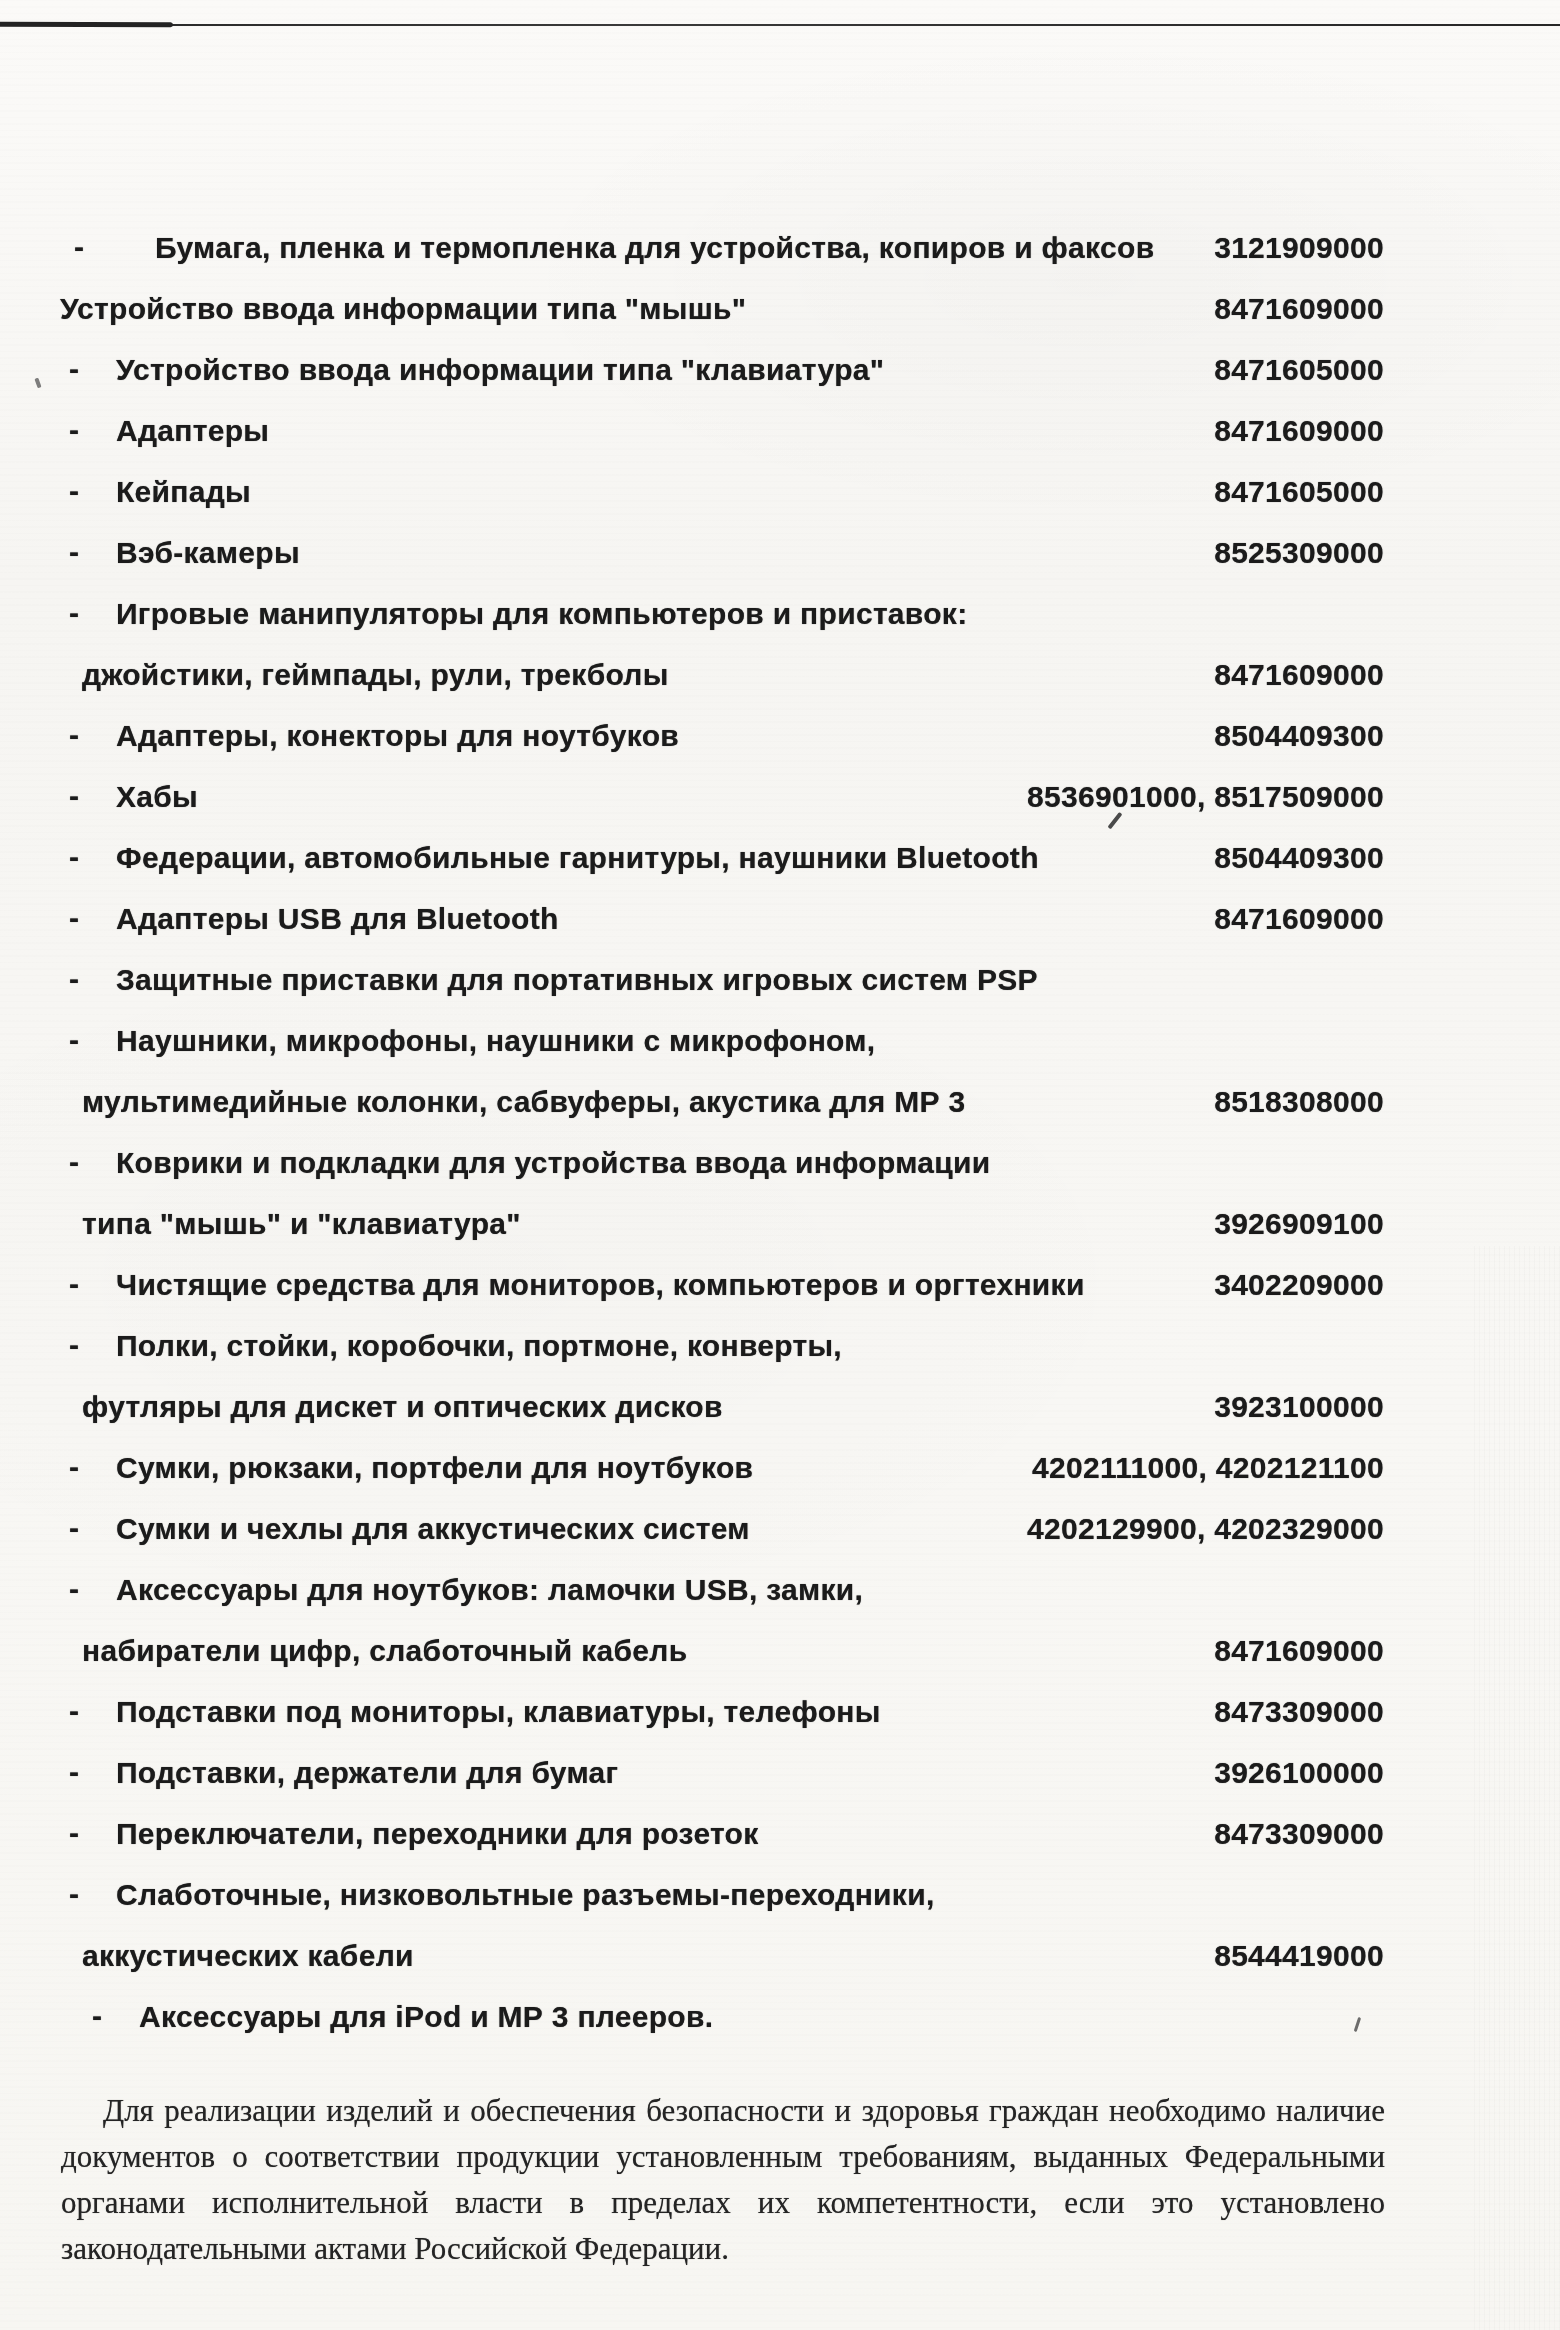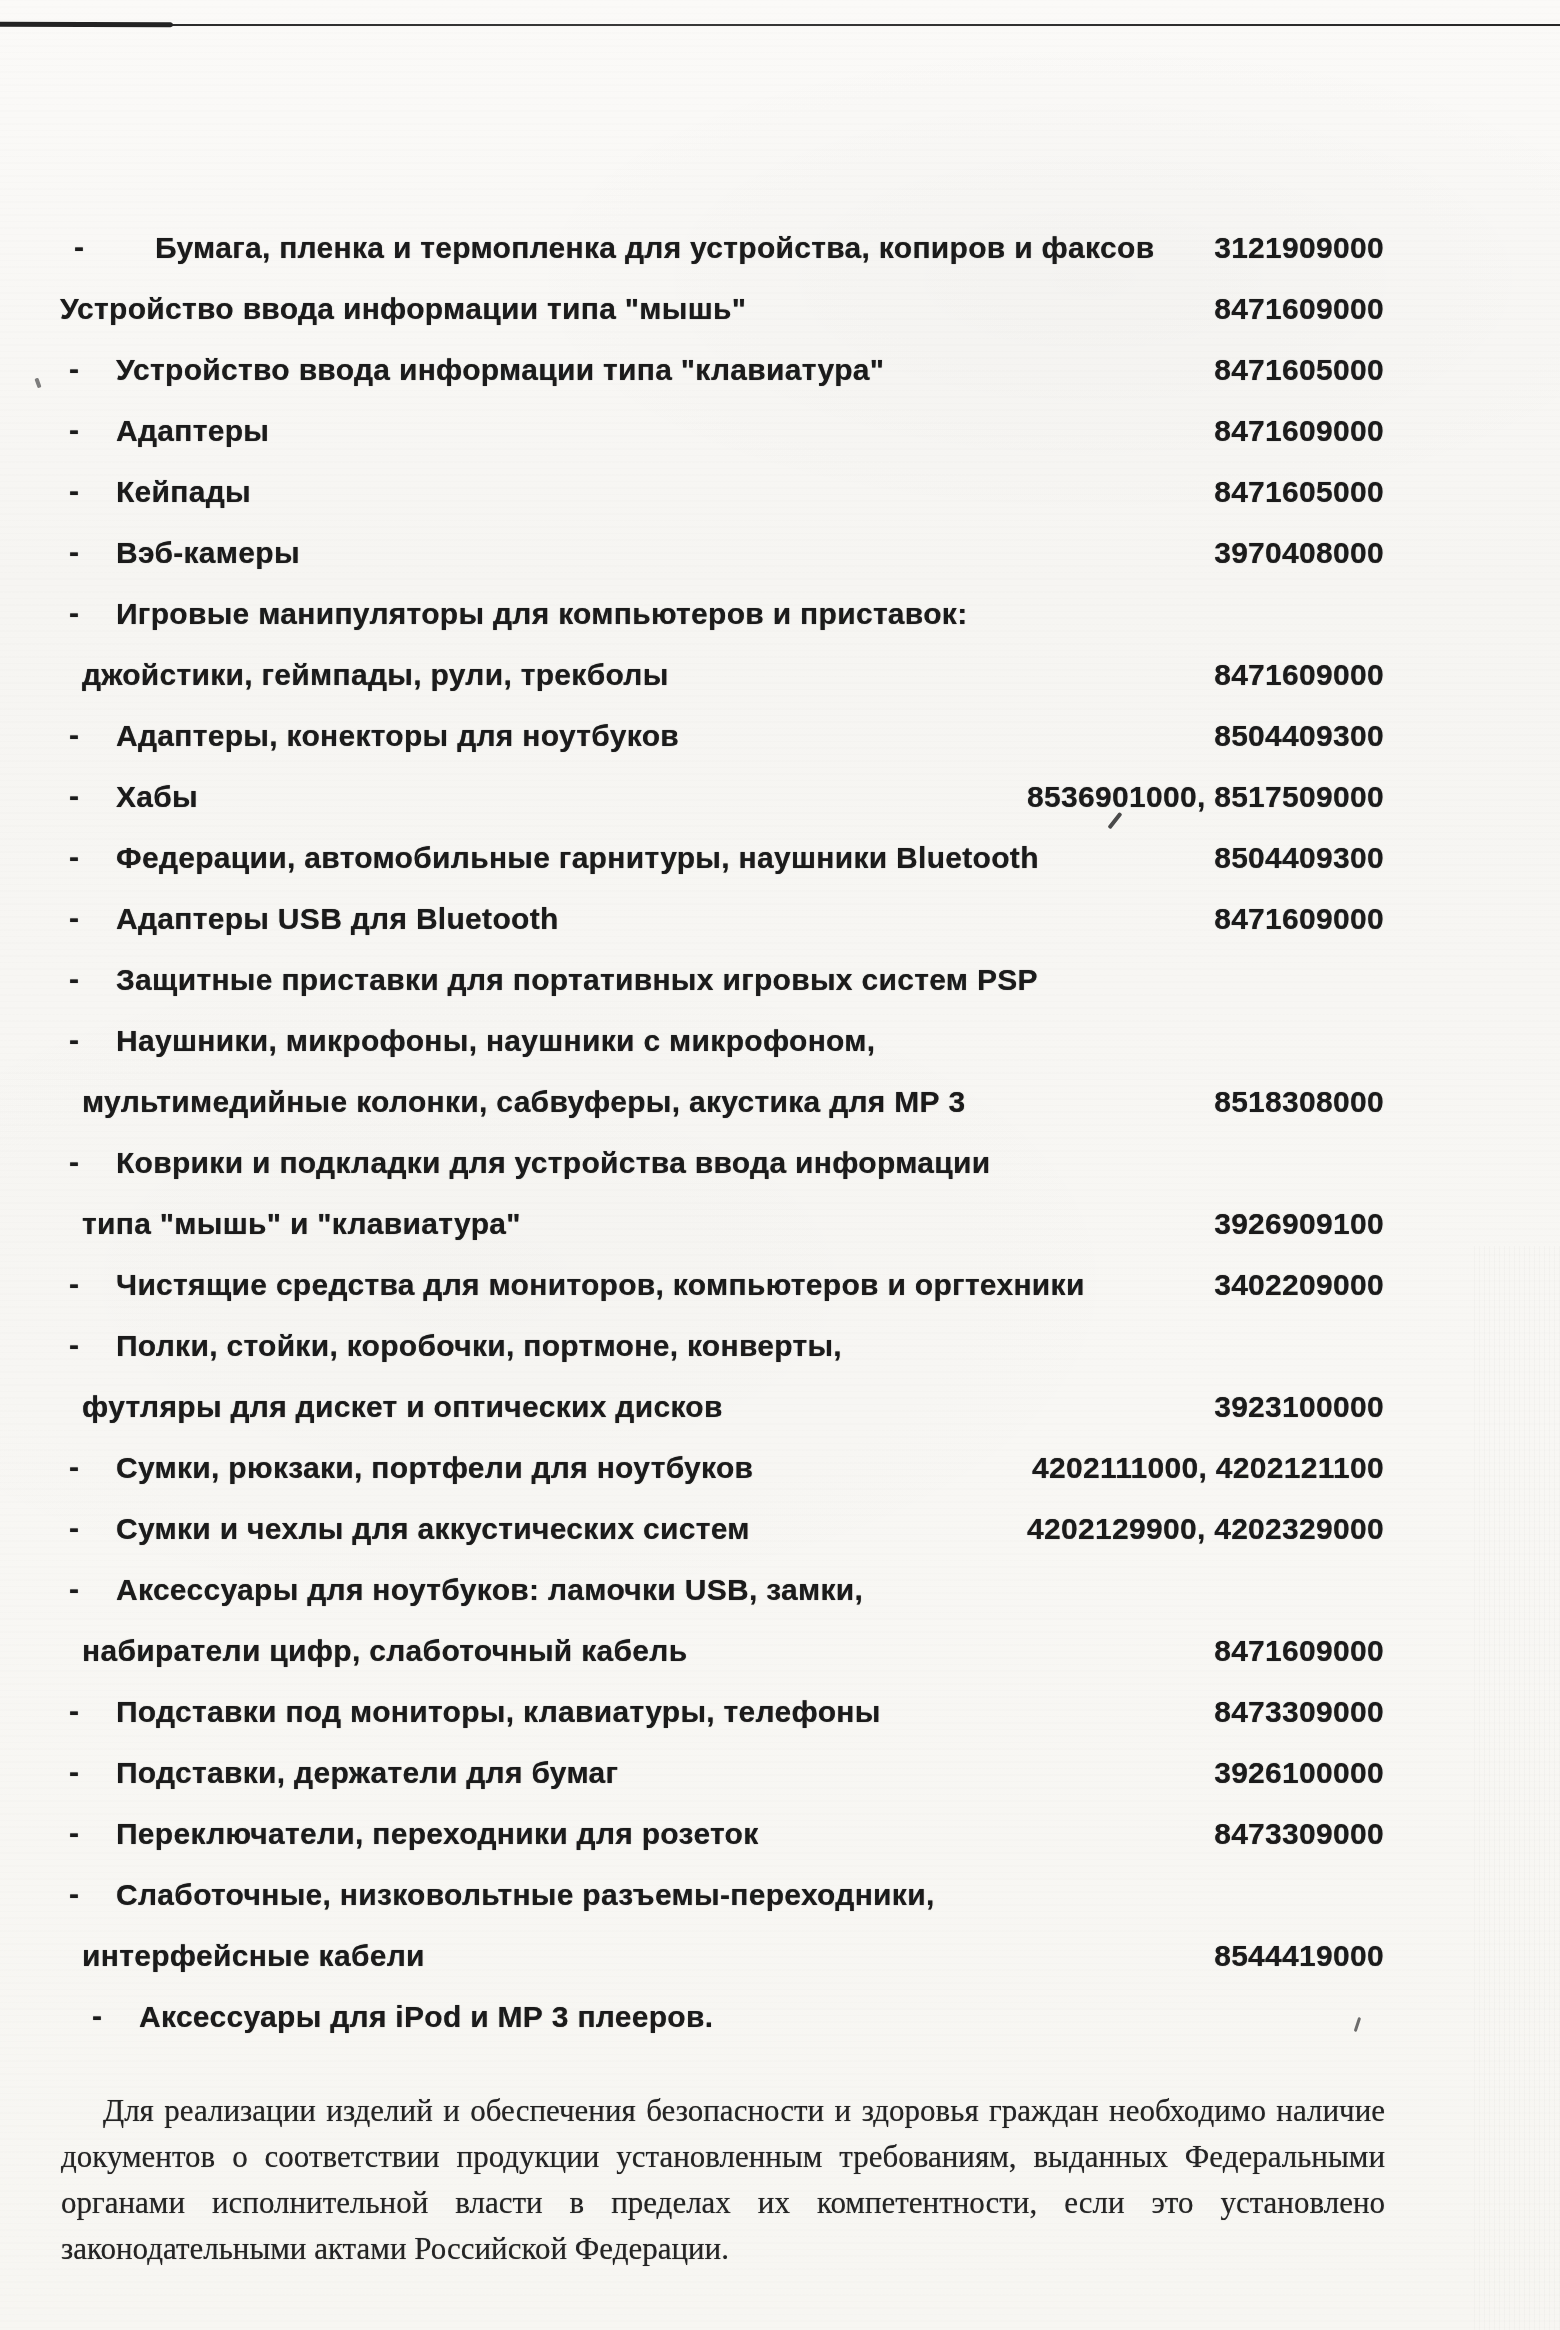--- a/index.html
+++ b/index.html
@@ -87,21 +87,21 @@
         <span class="code">8471609000</span>
       </div>
     <div class="row b">
         <span class="bullet">-</span>
         <span class="txt">Кейпады</span>
         <span class="code">8471605000</span>
       </div>
     <div class="row b">
         <span class="bullet">-</span>
         <span class="txt">Вэб-камеры</span>
-        <span class="code">3970408000</span>
+        <span class="code">8525309000</span>
       </div>
     <div class="row b">
         <span class="bullet">-</span>
         <span class="txt">Игровые манипуляторы для компьютеров и приставок:</span>
         <span class="code"></span>
       </div>
     <div class="row cont">
         <span class="bullet"></span>
         <span class="txt">джойстики, геймпады, рули, трекболы</span>
         <span class="code">8471609000</span>
@@ -201,21 +201,21 @@
         <span class="txt">Переключатели, переходники для розеток</span>
         <span class="code">8473309000</span>
       </div>
     <div class="row b">
         <span class="bullet">-</span>
         <span class="txt">Слаботочные, низковольтные разъемы-переходники,</span>
         <span class="code"></span>
       </div>
     <div class="row cont">
         <span class="bullet"></span>
-        <span class="txt">интерфейсные кабели</span>
+        <span class="txt">аккустических кабели</span>
         <span class="code">8544419000</span>
       </div>
     <div class="row ipod">
         <span class="bullet">-</span>
         <span class="txt">Аксессуары для iPod  и МР 3 плееров.</span>
         <span class="code"></span>
       </div>
   </main>
 
   <div class="footer-wrap">

